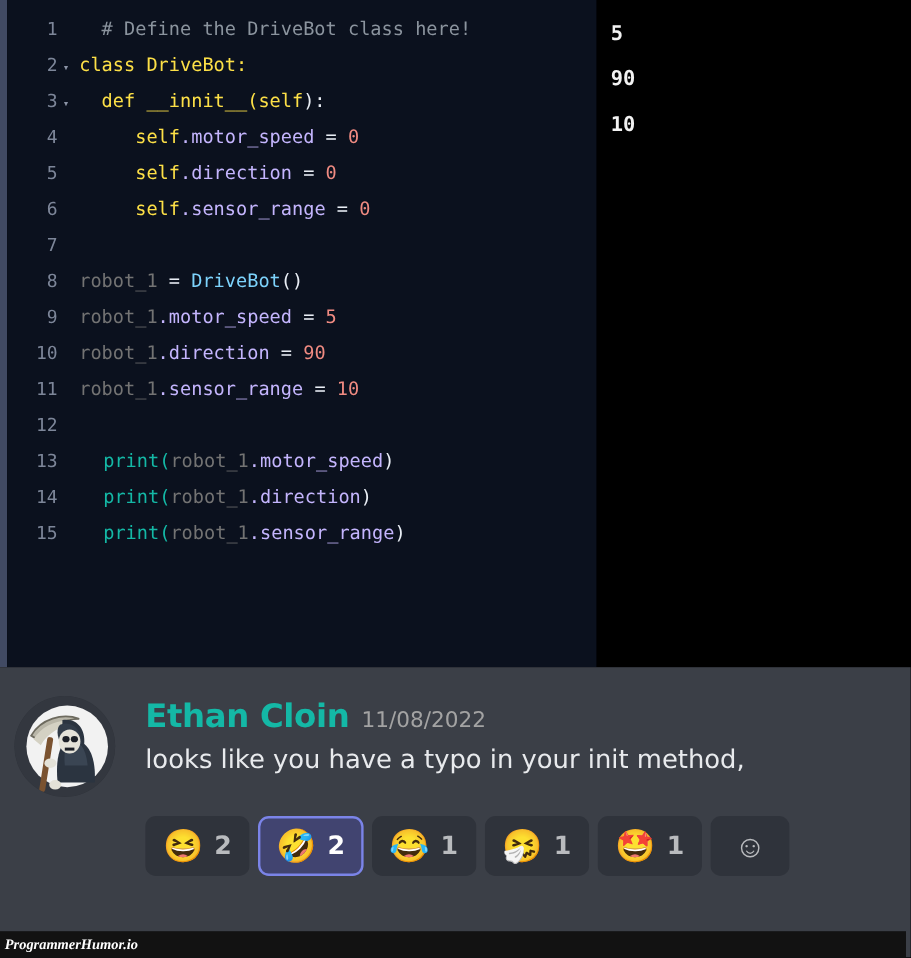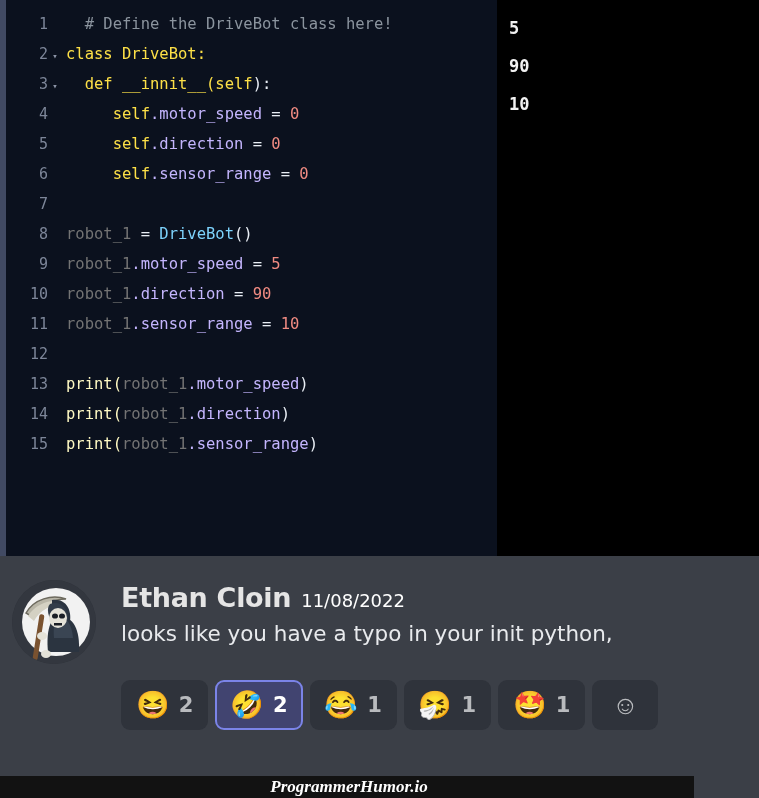--- a/index.html
+++ b/index.html
@@ -82,21 +82,21 @@
   
   .tok-comment  { color: #8b949e; text-align: right; }
   .tok-plain    { color: #fde047; }
   .tok-self     { color: #fde047; }
   .tok-var      { color: #737373; }
   .tok-class    { color: #7dd3fc; }
   .tok-attr     { color: #c4b5fd; }
   .tok-num      { color: #f08b82; }
   .tok-op       { color: #e9eef5; }
   .tok-punc     { color: #e9eef5; }
-  .tok-func     { color: #fef9c3; }
+  .tok-func     { color: #14b8a6; margin-left: 20px; }
 
   #output-panel {
     width: 262px;
     height: 556px;
     background: #000000;
     flex: 0 0 262px;
     padding-top: 9px;
     box-sizing: border-box;
     overflow: hidden;
   }
@@ -148,21 +148,21 @@
     gap: 10px;
   }
   #author-name {
     color: #b33df0;
     font-size: 27px;
     font-weight: bold;
     letter-spacing: -0.3px;
     font-family: "DejaVu Sans", sans-serif;
   }
   #timestamp {
-    color: #ffffff;
+    color: #a3a3a3;
     font-size: 18px;
     font-family: "DejaVu Sans", sans-serif;
   }
 
   #message-text {
     color: #e8eaed;
     font-size: 21.5px;
     line-height: 30px;
     margin-top: 6px;
     font-family: "DejaVu Sans", sans-serif;
@@ -209,32 +209,31 @@
     min-width: 66px;
     padding: 0;
   }
   #add-reaction .emoji { font-size: 26px; color: #b9bbbe; }
 
   
   #watermark {
     position: absolute;
     left: 0;
     bottom: 0;
-    width: 694px;
+    width: 755px;
     height: 22px;
     background: #121212;
     color: #ffffff;
     font-family: "Liberation Serif", "DejaVu Serif", serif;
     font-style: italic;
     font-weight: bold;
-    font-size: 17px;
+    font-size: 12px;
     line-height: 22px;
     padding-left: 4px;
     box-sizing: border-box;
-    text-align: center;
   }
 </style>
 </head>
 <body>
 
 <div id="ide-area">
 
   <div id="editor-left-strip"></div>
 
   <div id="code-editor">
@@ -276,25 +275,25 @@
         <ellipse cx="50" cy="36" rx="3" ry="2.6" fill="#1b1f26"></ellipse>
         <rect x="42" y="43" width="8" height="2.5" fill="#1b1f26"></rect>
 
         <ellipse cx="30" cy="56" rx="5" ry="4" fill="#e4e2d8"></ellipse>
         <ellipse cx="34" cy="74" rx="5" ry="4" fill="#e4e2d8"></ellipse>
       </svg>
     </div>
 
     <div id="message-body">
       <div id="message-head">
-        <span id="author-name" style="color: #e5e5e5;">Ethan Cloin</span>
+        <span id="author-name" style="color: #14b8a6;">Ethan Cloin</span>
         <span id="timestamp">11/08/2022</span>
       </div>
       <div id="message-text">
-          <div>looks like you have a typo in your init python,</div>
+          <div>looks like you have a typo in your init method,</div>
         </div>
     </div>
 
   </div>
 
   <div id="reactions">
       <div class="reaction">
         <span class="emoji">😆</span>
         <span class="count">2</span>
       </div>

